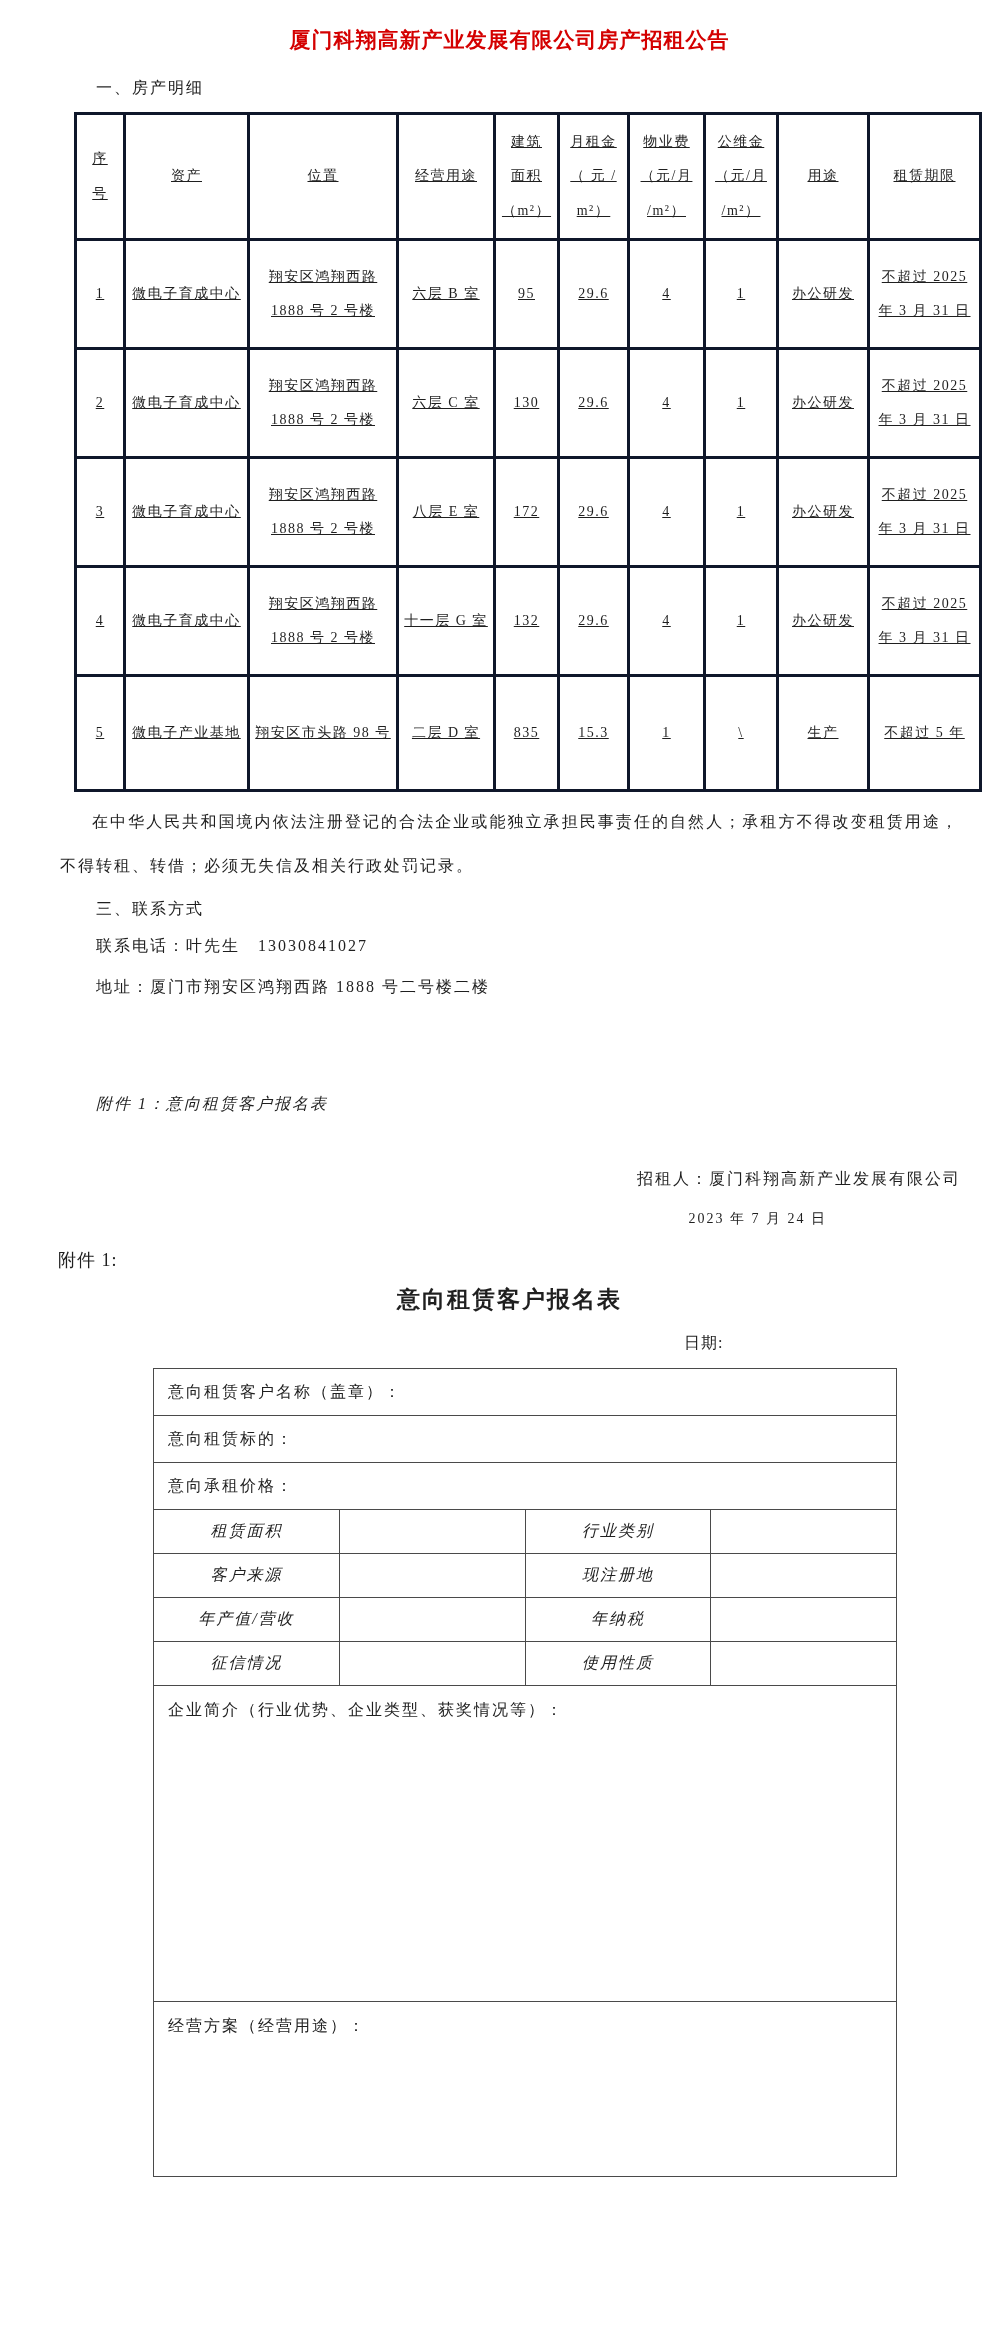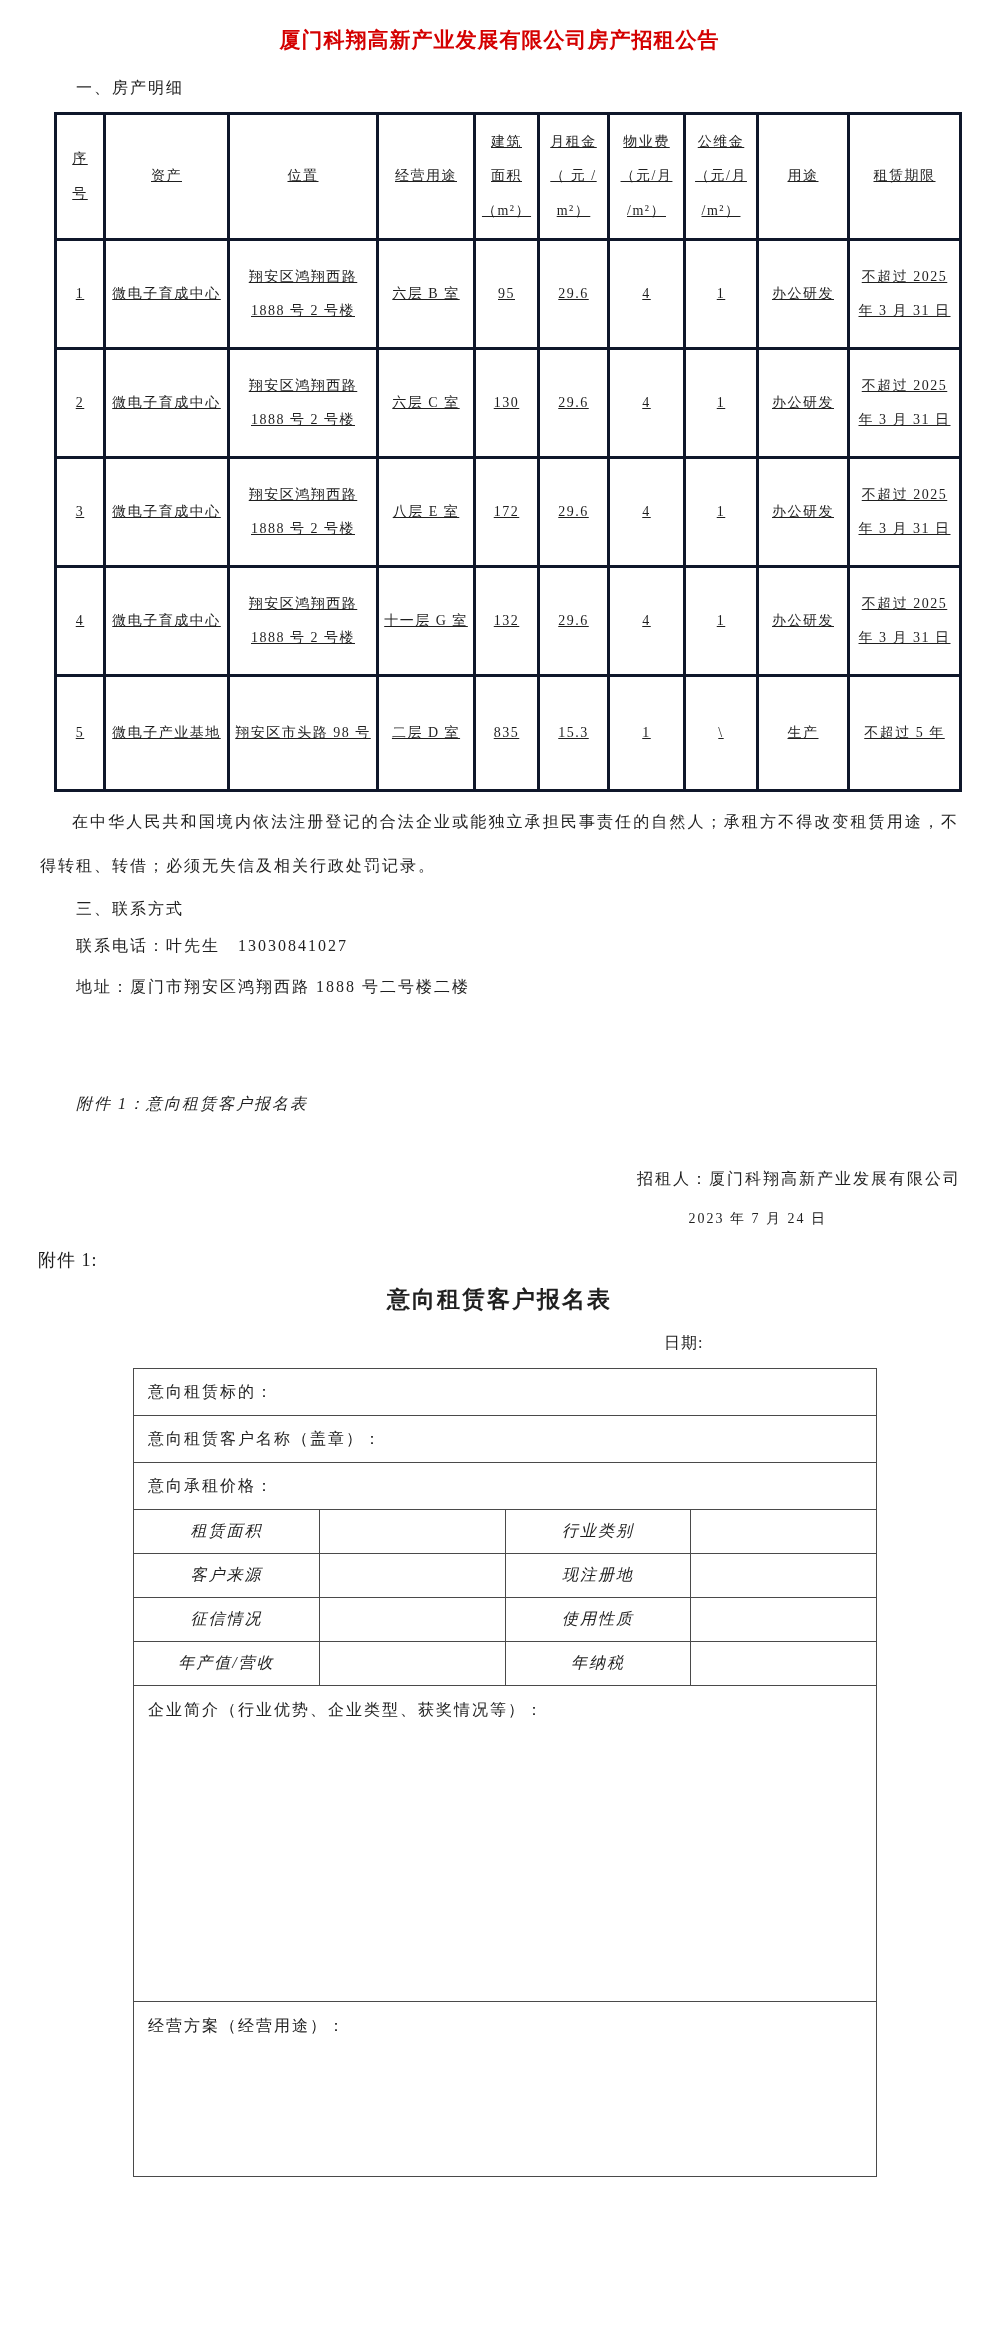--- a/index.html
+++ b/index.html
@@ -6,20 +6,21 @@
   html, body { background: #ffffff; }
   .page {
     width: 999px;
     height: 2346px;
     margin: 0 auto;
     background: #ffffff;
     font-family: "Liberation Serif", "DejaVu Serif", serif;
     color: #1f1f1f;
     overflow: hidden;
     position: relative;
+    padding-left: 20px;
   }
   .pre { white-space: pre-line; }
 
   .doc-title {
     padding-top: 26px;
     text-align: center;
     font-size: 21px;
     font-weight: bold;
     letter-spacing: 1px;
     color: #d40000;
@@ -211,50 +212,50 @@
   <div class="issue-date">2023 年 7 月 24 日</div>
 
   <div class="attach-label">附件 1:</div>
 
   <div class="form-title">意向租赁客户报名表</div>
   <div class="form-date-label">日期:</div>
 
   <table class="t2">
     <tbody>
         <tr class="f-full">
+      <td colspan="4">意向租赁客户名称（盖章）：</td>
+    </tr>
+    <tr class="f-full">
       <td colspan="4">意向租赁标的：</td>
-    </tr>
-    <tr class="f-full">
-      <td colspan="4">意向租赁客户名称（盖章）：</td>
     </tr>
     <tr class="f-full">
       <td colspan="4">意向承租价格：</td>
     </tr>
     <tr class="f-pair">
       <td class="lbl" style="width:160px">租赁面积</td>
       <td style="width:198px"></td>
       <td class="lbl" style="width:170px">行业类别</td>
       <td style="width:216px"></td>
     </tr>
     <tr class="f-pair">
       <td class="lbl">客户来源</td>
       <td></td>
       <td class="lbl">现注册地</td>
       <td></td>
     </tr>
     <tr class="f-pair">
+      <td class="lbl">年产值/营收</td>
+      <td></td>
+      <td class="lbl">年纳税</td>
+      <td></td>
+    </tr>
+    <tr class="f-pair">
       <td class="lbl">征信情况</td>
       <td></td>
       <td class="lbl">使用性质</td>
-      <td></td>
-    </tr>
-    <tr class="f-pair">
-      <td class="lbl">年产值/营收</td>
-      <td></td>
-      <td class="lbl">年纳税</td>
       <td></td>
     </tr>
     <tr class="f-big1">
       <td colspan="4">企业简介（行业优势、企业类型、获奖情况等）：</td>
     </tr>
     <tr class="f-big2">
       <td colspan="4">经营方案（经营用途）：</td>
     </tr>
   </tbody>
     </table>

